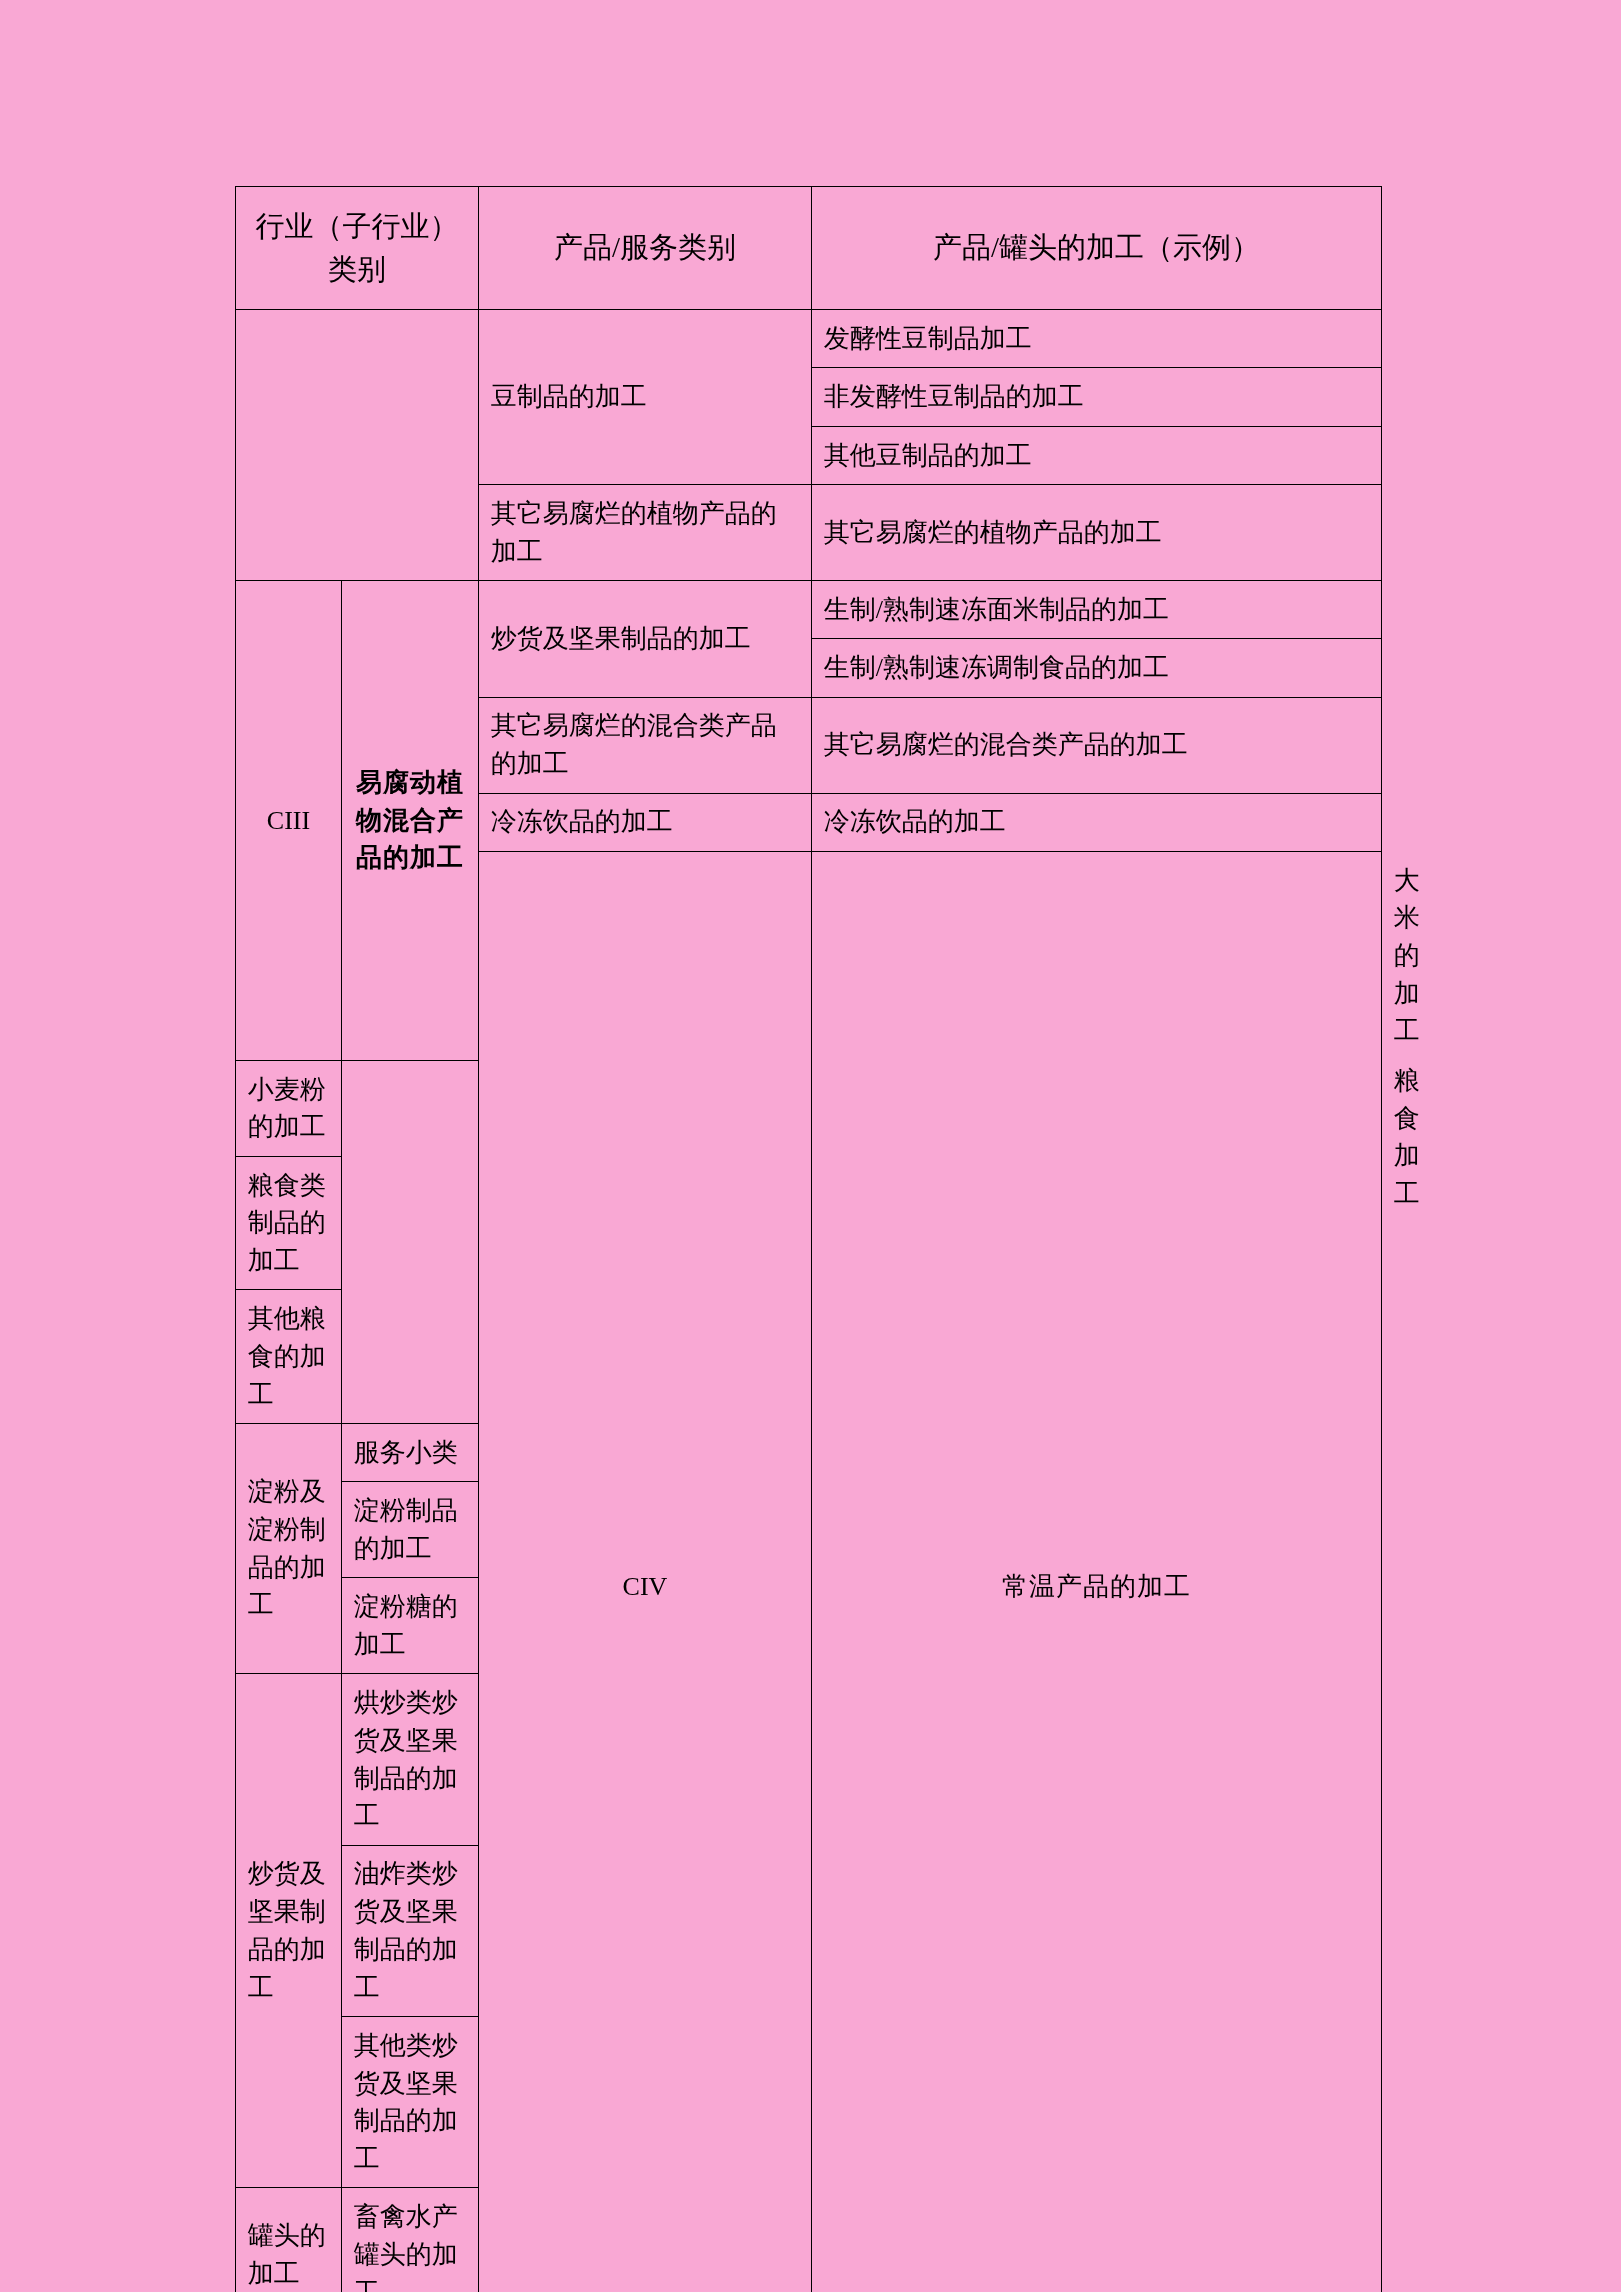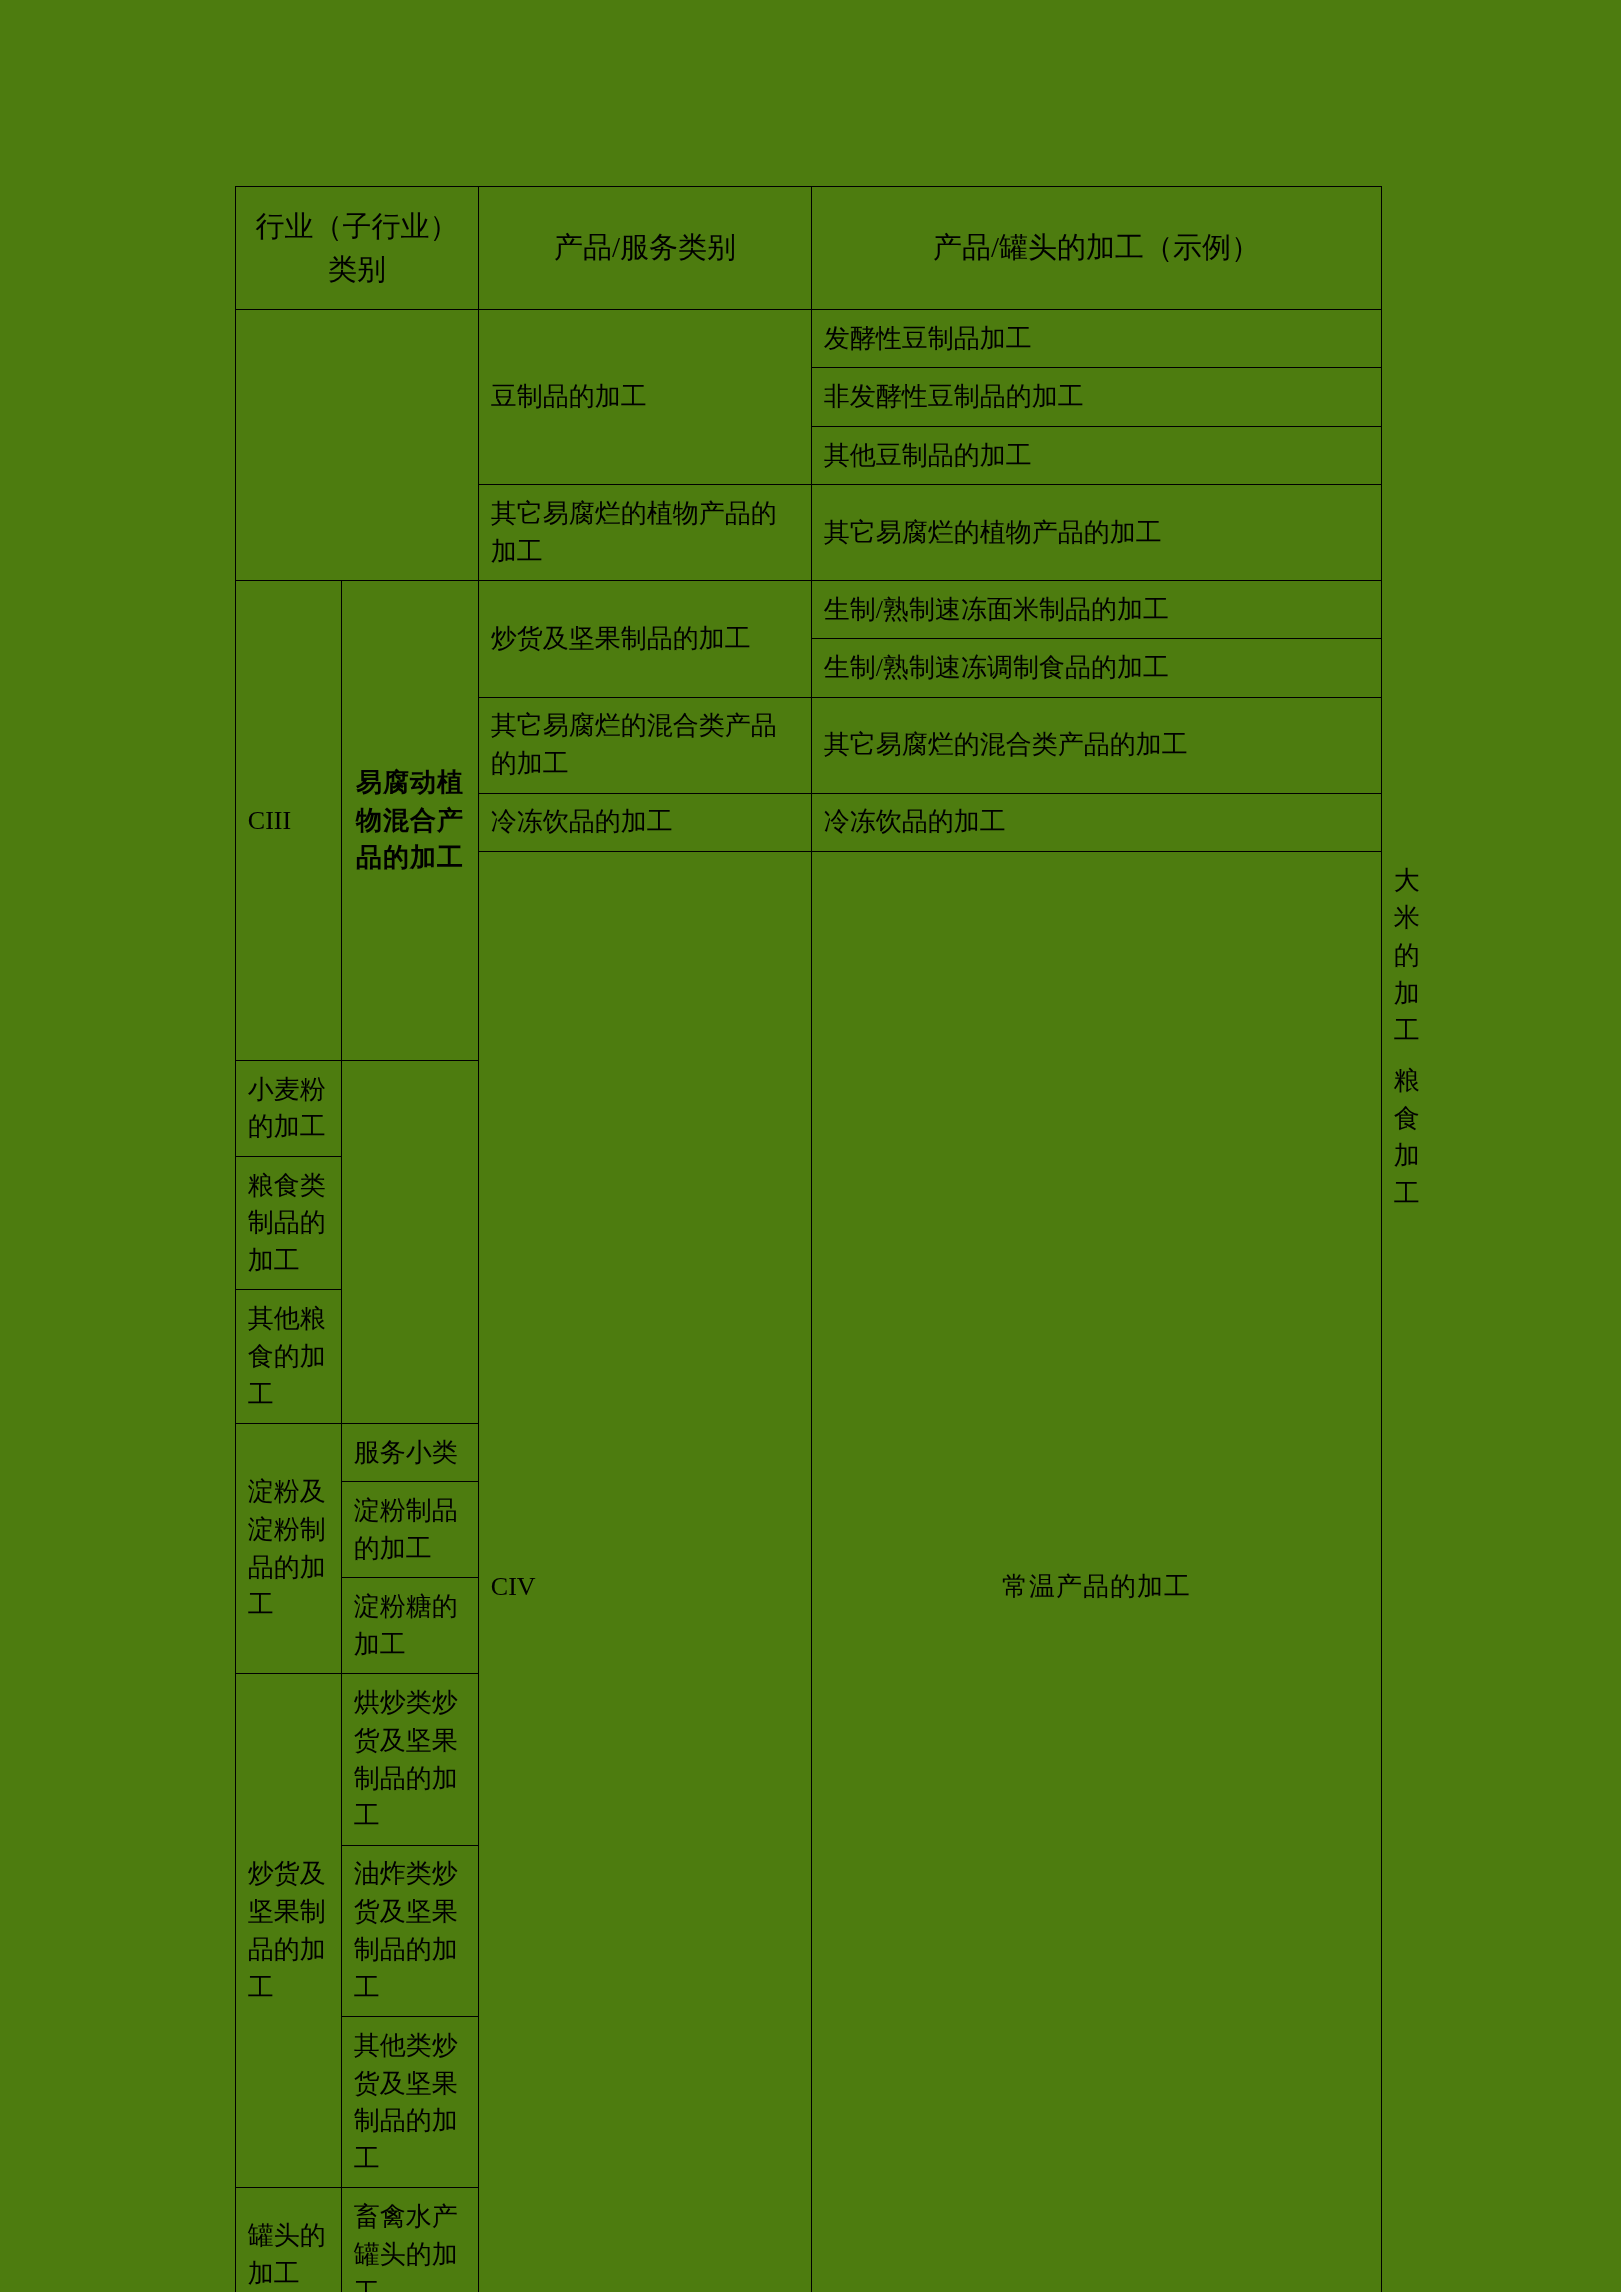--- a/index.html
+++ b/index.html
@@ -13,21 +13,21 @@
     font-family: "Liberation Serif", "DejaVu Serif", serif;
     color: #000000;
     position: relative;
   }
   .page {
     position: absolute;
     left: 0;
     top: 0;
     width: 1621px;
     height: 2293px;
-    background: #4d7c0f;
+    background: #f9a8d4;
   }
   .table-wrap {
     position: absolute;
     left: 235px;
     top: 186px;
     width: 1147px;
   }
   table.doc-table {
     border-collapse: collapse;
     width: 1147px;
@@ -50,20 +50,21 @@
   tr.header-row td {
     font-size: 29px;
     text-align: center;
     padding: 17.6px 9.8px;
     line-height: 1.5;
   }
   td.hdr-left {
     text-align: center;
   }
   td.code-cell {
+    text-align: center;
     font-size: 27.4px;
     font-family: "Liberation Serif", "DejaVu Serif", serif;
   }
   td.vert-cell {
     text-align: center;
     font-size: 24.5px;
     line-height: 1.9;
     letter-spacing: 1px;
     padding: 9.8px 5.9px;
   }

